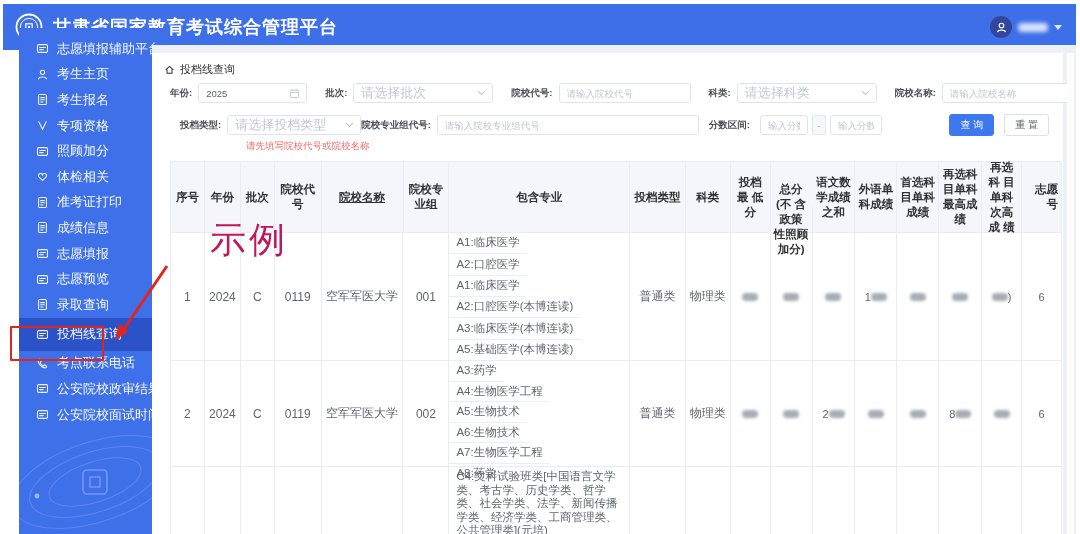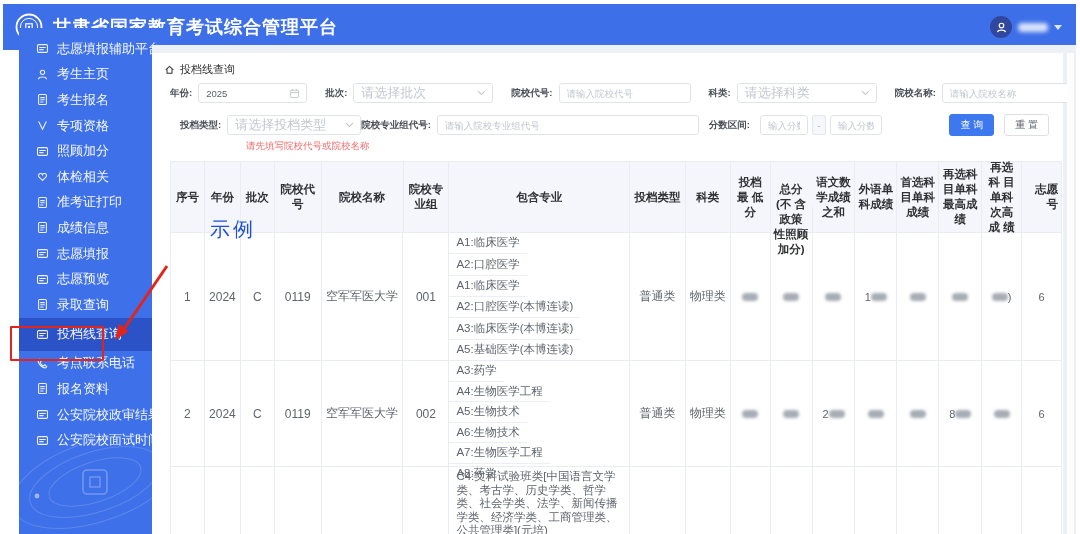--- a/index.html
+++ b/index.html
@@ -81,21 +81,21 @@
          padding:3px 7px;font-size:11.5px;line-height:13.5px;color:#5f646c;text-align:left;}
   .major:last-child{border-bottom:none;}
   .blob{display:inline-block;width:16px;height:8px;border-radius:4px;background:#a7adb5;
         filter:blur(1.8px);vertical-align:middle;}
   .scoretxt{font-size:11px;color:#5f646c;}
 
   
   .annot-box{position:absolute;left:10px;top:326px;width:94px;height:35px;
              border:2px solid #e1251b;box-sizing:border-box;border-radius:1px;z-index:50;}
   .annot-arrow{position:absolute;left:0;top:0;z-index:50;pointer-events:none;}
-  .annot-text{position:absolute;left:210px;top:216px;z-index:50;color:#1d4ed8;font-size:20px;
+  .annot-text{position:absolute;left:210px;top:216px;z-index:50;color:#be185d;font-size:36px;
               font-family:"Liberation Serif","DejaVu Serif",serif;letter-spacing:3px;}
 </style>
 </head>
 <body>
 
 <div class="app">
 
   <div class="hdr">
     <div class="logo">
       <svg width="28" height="28" viewBox="0 0 28 28">
@@ -230,29 +230,20 @@
           <span class="ic">
             <svg width="13" height="13" viewBox="0 0 12 12" fill="none" stroke="#fff" stroke-width="1" stroke-linecap="round">
               <path d="M3.1 2.1l1.7 1.7-1 1.4c.6 1.4 1.6 2.4 3 3l1.4-1 1.7 1.7-1.3 1.3c-2.9-.1-6.7-3.9-6.8-6.8z"></path>
             </svg>
           </span>
           <span>考点联系电话</span>
         </div>
         <div class="side-item">
           <span class="ic">
             <svg width="13" height="13" viewBox="0 0 12 12" fill="none" stroke="#fff" stroke-width="1" stroke-linecap="round">
-              <rect x="2.4" y="1.4" width="7.2" height="9.2" rx="1"></rect>
-              <path d="M4.3 4.3h3.4M4.3 6.3h3.4M4.3 8.3h2.2"></path>
-            </svg>
-          </span>
-          <span>报名资料</span>
-        </div>
-        <div class="side-item">
-          <span class="ic">
-            <svg width="13" height="13" viewBox="0 0 12 12" fill="none" stroke="#fff" stroke-width="1" stroke-linecap="round">
               <rect x="1.4" y="2.4" width="9.2" height="7.2" rx="1"></rect>
               <path d="M3.4 5h5.2M3.4 7h3.2"></path>
             </svg>
           </span>
           <span>公安院校政审结果查询</span>
         </div>
         <div class="side-item">
           <span class="ic">
             <svg width="13" height="13" viewBox="0 0 12 12" fill="none" stroke="#fff" stroke-width="1" stroke-linecap="round">
               <rect x="1.4" y="2.4" width="9.2" height="7.2" rx="1"></rect>
@@ -374,21 +365,21 @@
 
         <div class="hint">请先填写院校代号或院校名称</div>
       </div>
 
       <div class="tbl" id="table">
           <div class="thead">
             <div class="th" style="width: 34px;">序号</div>
             <div class="th" style="width: 36px;">年份</div>
             <div class="th" style="width: 34px;">批次</div>
             <div class="th" style="width: 47px;">院校代号</div>
-            <div class="th" style="width: 82px;">院校名称</div>
+            <div class="th" style="width: 82px; text-decoration: underline;">院校名称</div>
             <div class="th" style="width: 46px;">院校专 业组</div>
             <div class="th" style="width: 181px;">包含专业</div>
             <div class="th" style="width: 56px;">投档类型</div>
             <div class="th" style="width: 45px;">科类</div>
             <div class="th" style="width: 40px;">投档最 低分</div>
             <div class="th" style="width: 42px; margin-top: 45px;">总分(不 含政策 性照顾 加分)</div>
             <div class="th" style="width: 43px;">语文数 学成绩 之和</div>
             <div class="th" style="width: 42px;">外语单 科成绩</div>
             <div class="th" style="width: 42px;">首选科 目单科 成绩</div>
             <div class="th" style="width: 43px;">再选科 目单科 最高成 绩</div>

